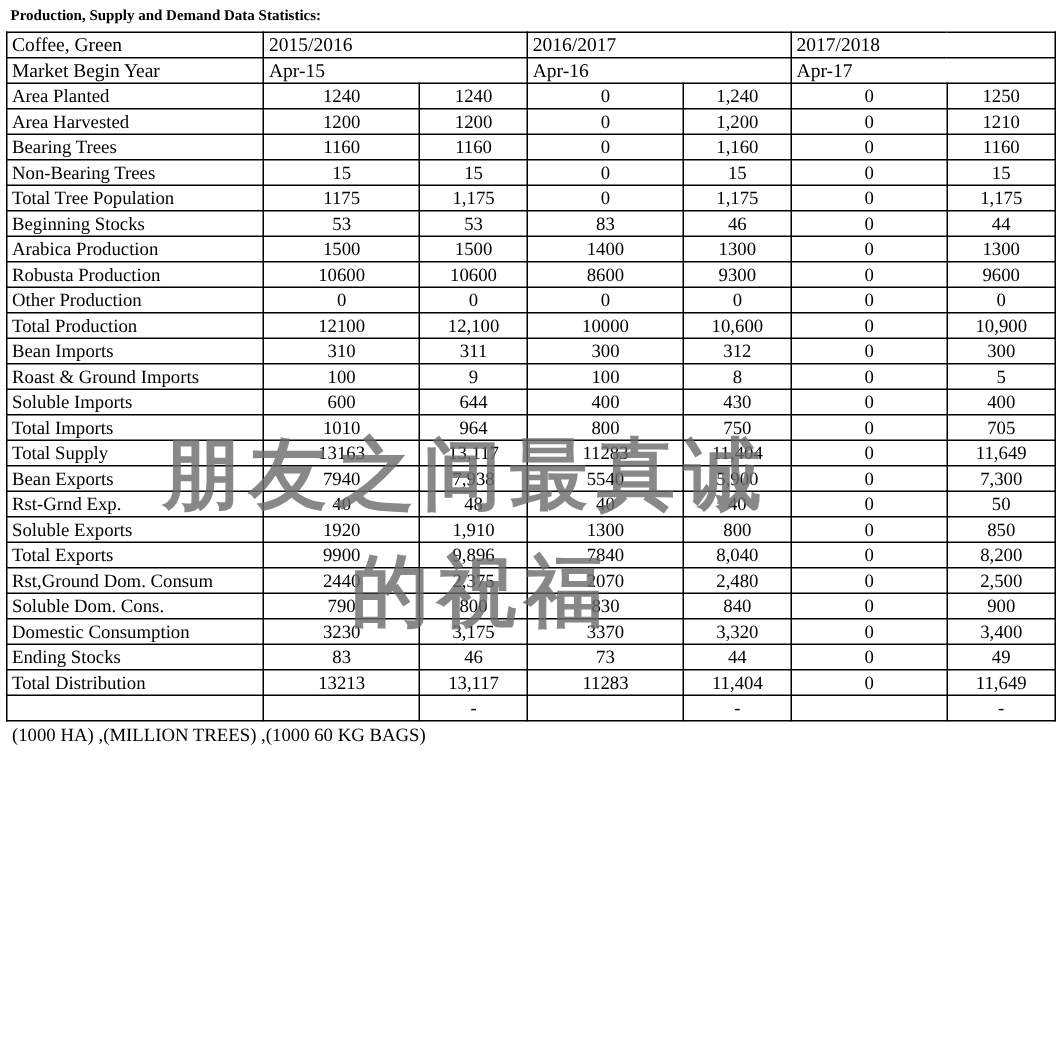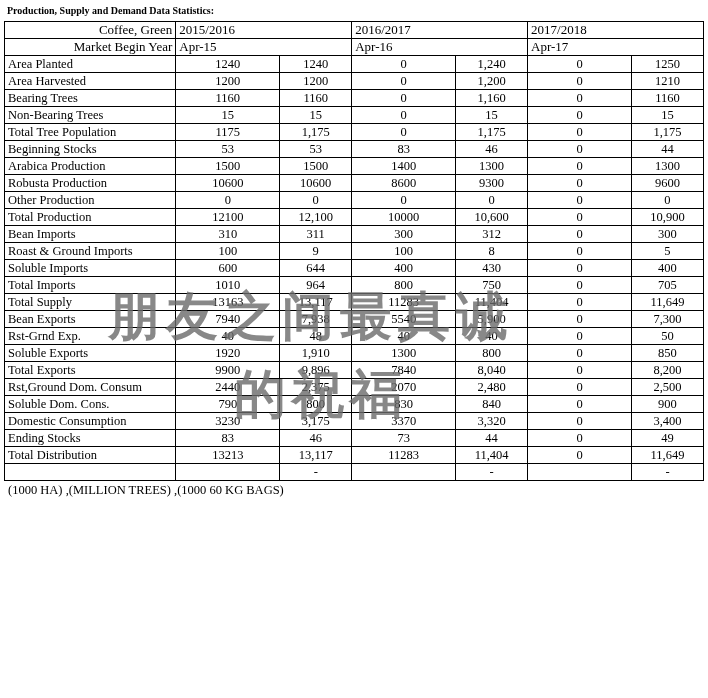--- a/index.html
+++ b/index.html
@@ -50,21 +50,21 @@
   }
   .ctr {
     text-align: center;
   }
   .hdr-year {
     text-align: left;
     font-weight: bold;
     font-size: 13px;
   }
   .hdr-left {
-    text-align: right;
+    text-align: left;
     font-weight: bold;
     font-size: 13px;
     padding-left: 3px;
   }
   .hdr-sub {
     text-align: center;
     font-weight: bold;
     font-size: 12.5px;
     line-height: 14px;
   }

